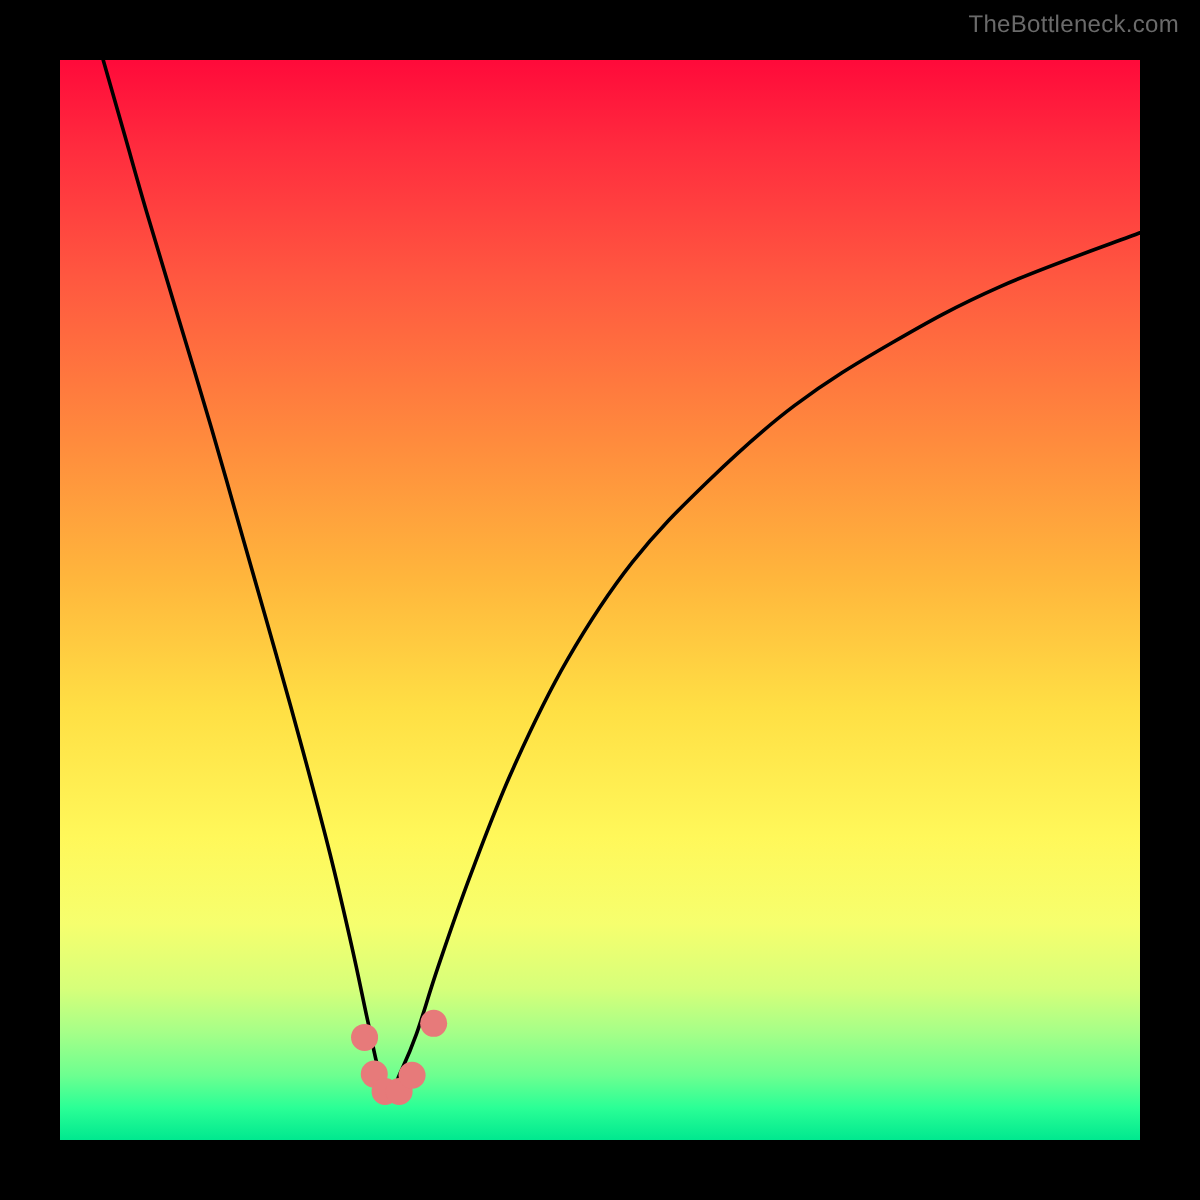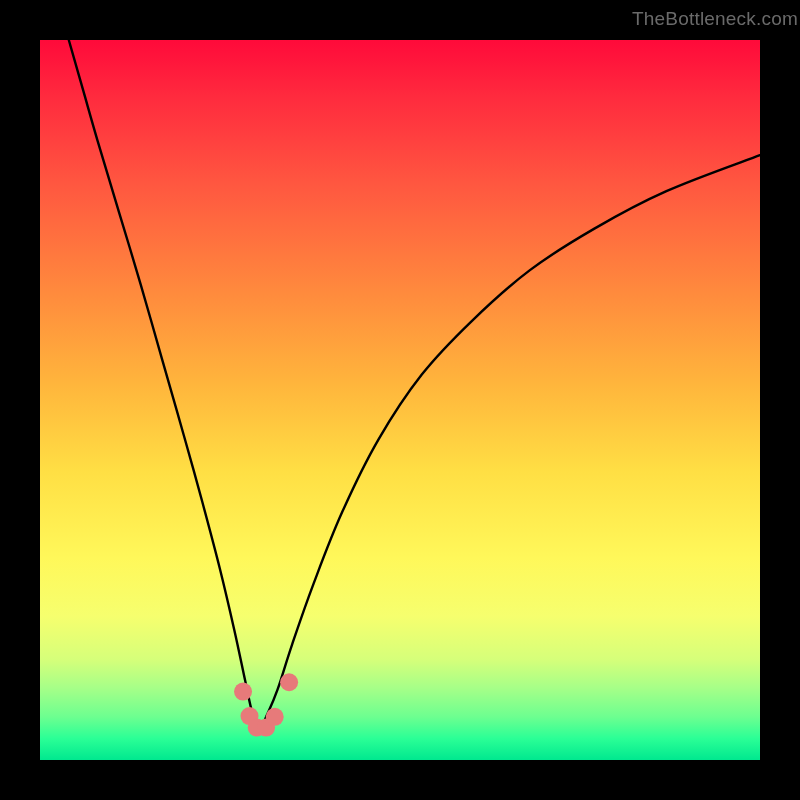--- a/index.html
+++ b/index.html
@@ -36,23 +36,23 @@
       #f6ff6e 80%,
       #d6ff7a 86%,
       #a6ff88 90%,
       #6dff90 94%,
       #2bff96 97%,
       #00e88f 100%);
   }
   .watermark {
     position: absolute;
     top: 8px;
-    right: 2px;
+    right: 14px;
     color: #6a6a6a;
-    font-size: 19px;
+    font-size: 16px;
     font-weight: 500;
     letter-spacing: 0.2px;
     user-select: none;
   }
   svg.curve {
     position: absolute;
     left: 0;
     top: 0;
     width: 720px;
     height: 720px;

